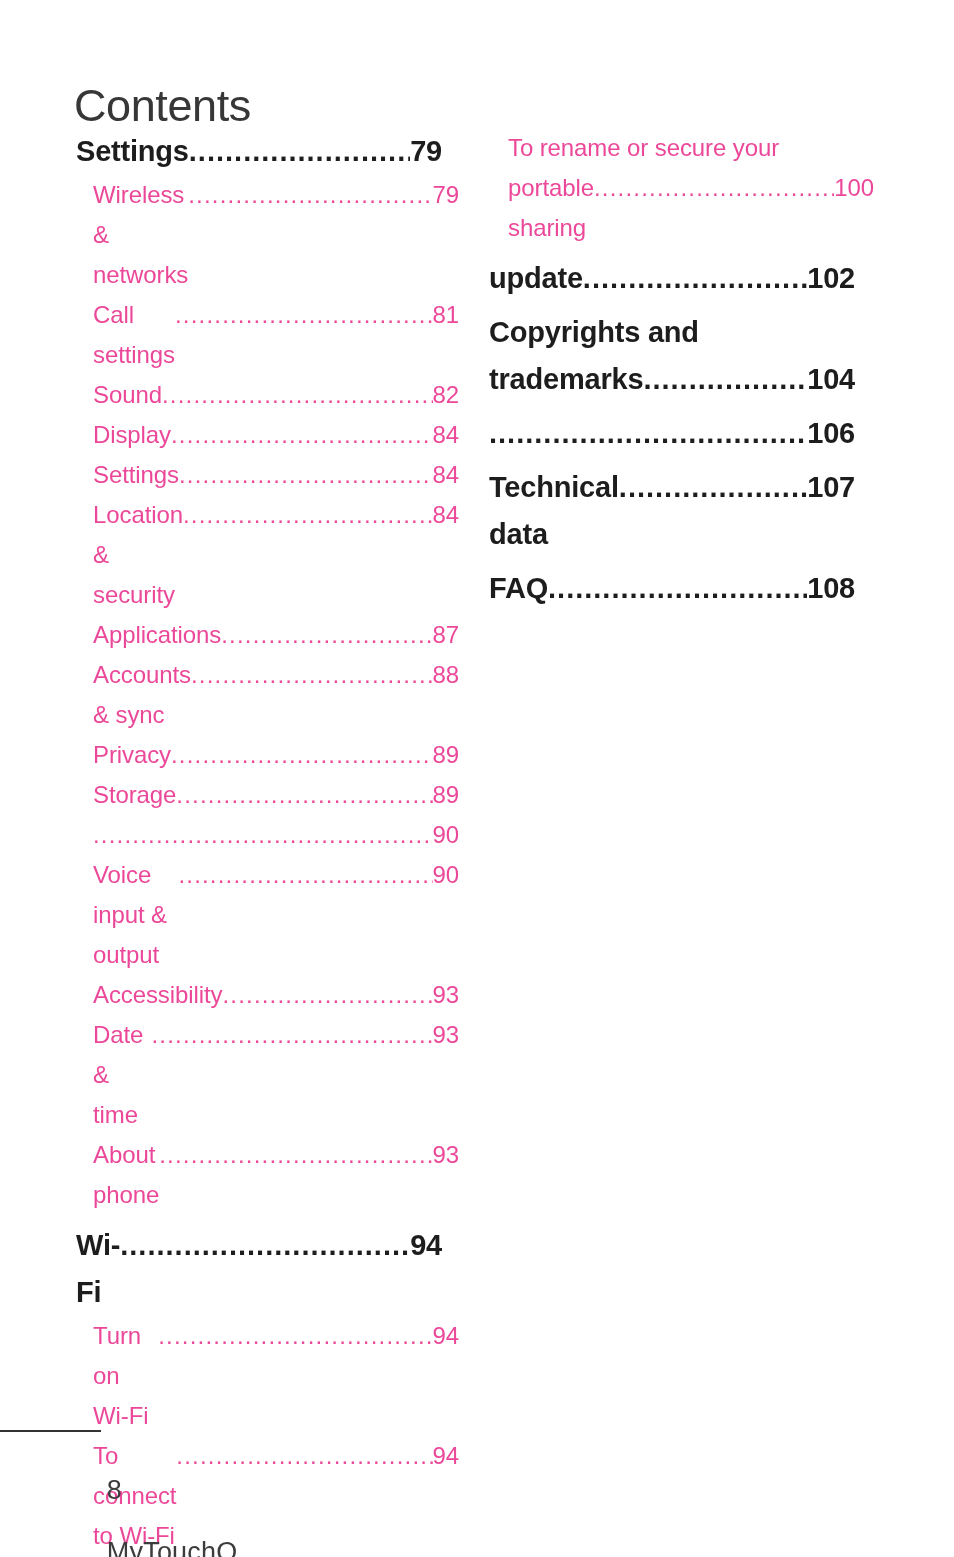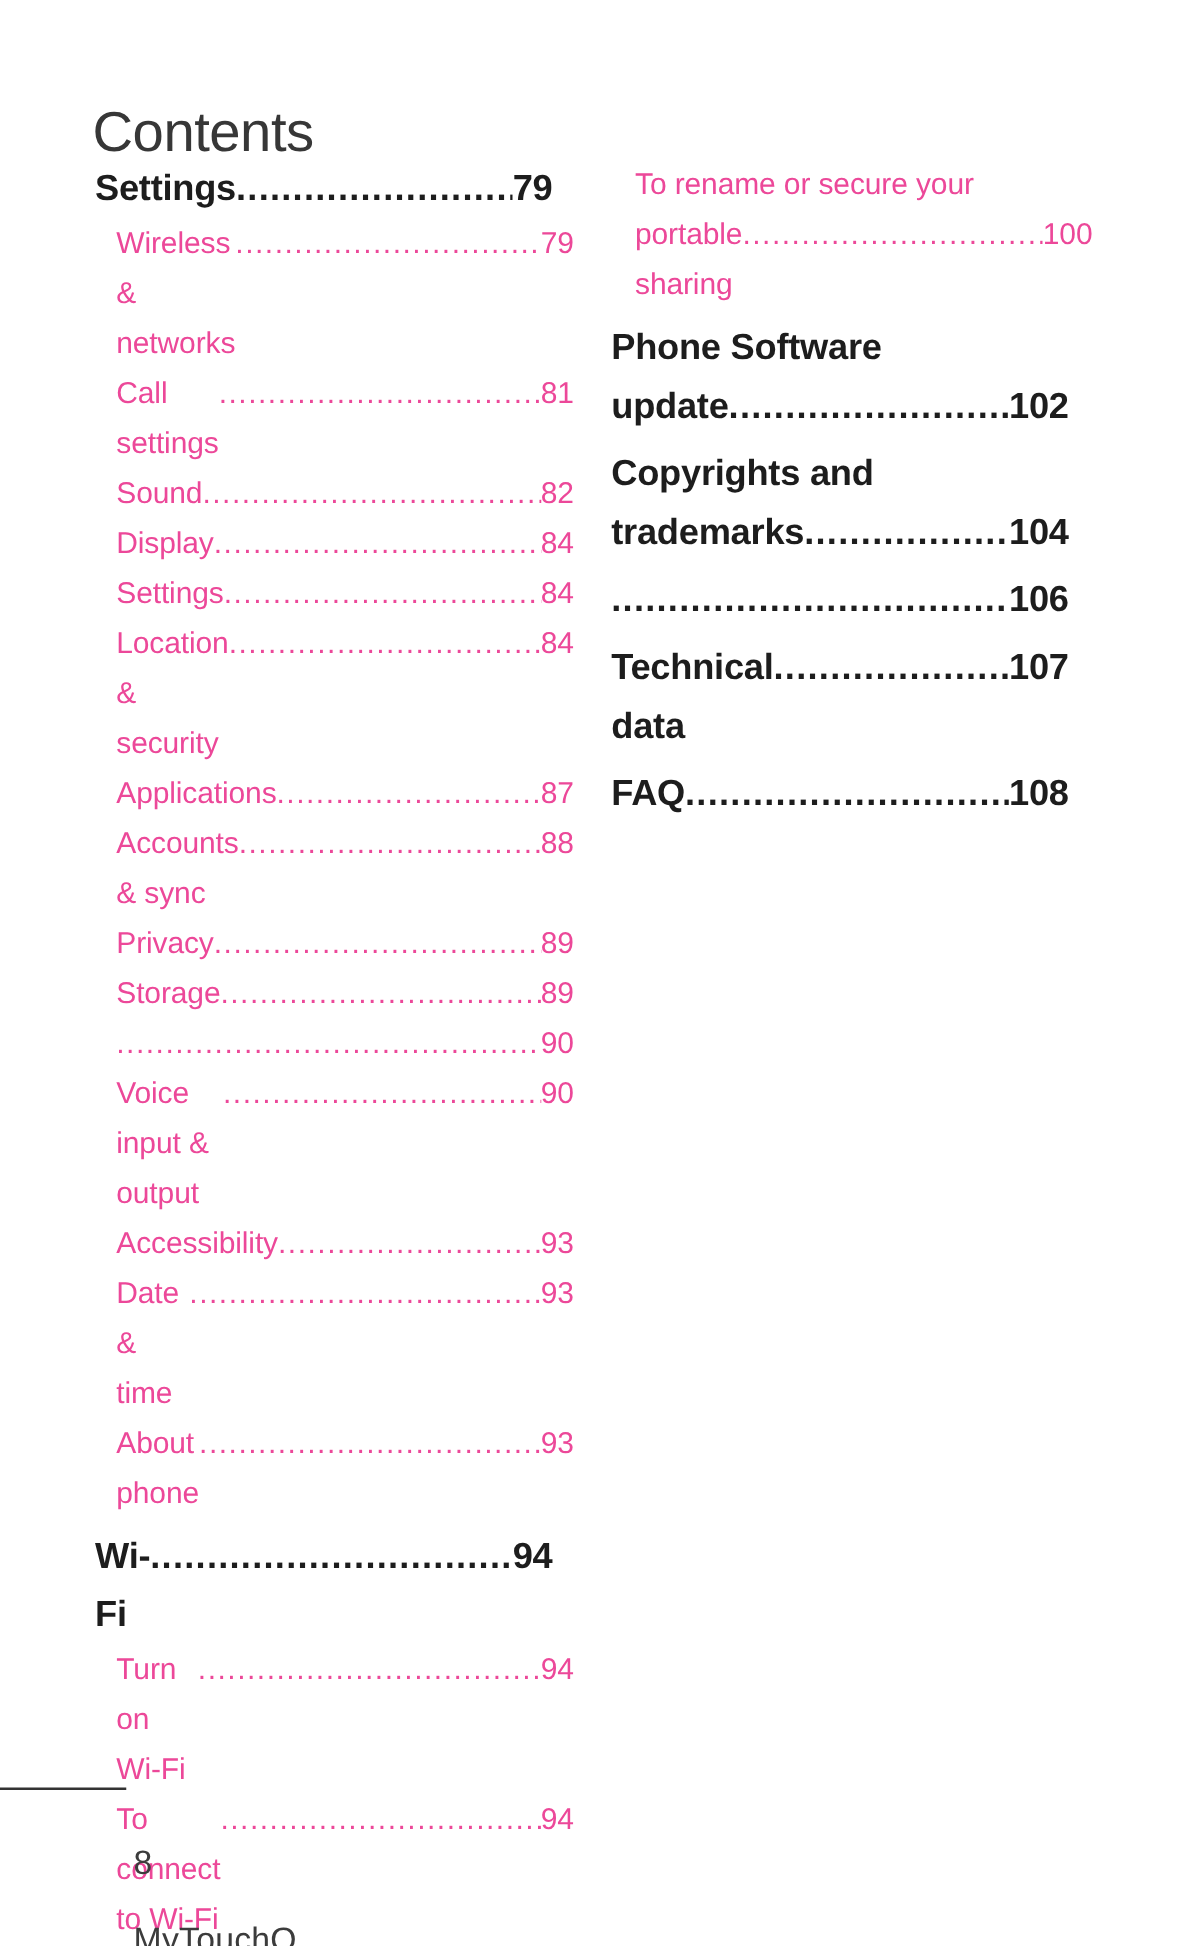--- a/index.html
+++ b/index.html
@@ -278,21 +278,20 @@
     <div class="toc-col right" id="col-right">
         <div class="entry section">
           <div class="plain-line">To rename or secure your</div>
           <div class="leader-line">
             <span class="leader-label">portable sharing</span>
             <span class="leader-dots">................................................................................</span>
             <span class="leader-num">100</span>
           </div>
         </div>
         <div class="entry chapter spaced-top">
-          <div class="plain-line">Phone Software</div>
           <div class="leader-line">
             <span class="leader-label">update</span>
             <span class="leader-dots">................................................................................</span>
             <span class="leader-num">102</span>
           </div>
         </div>
         <div class="entry chapter spaced-top">
           <div class="plain-line">Copyrights and</div>
           <div class="leader-line">
             <span class="leader-label">trademarks </span>

